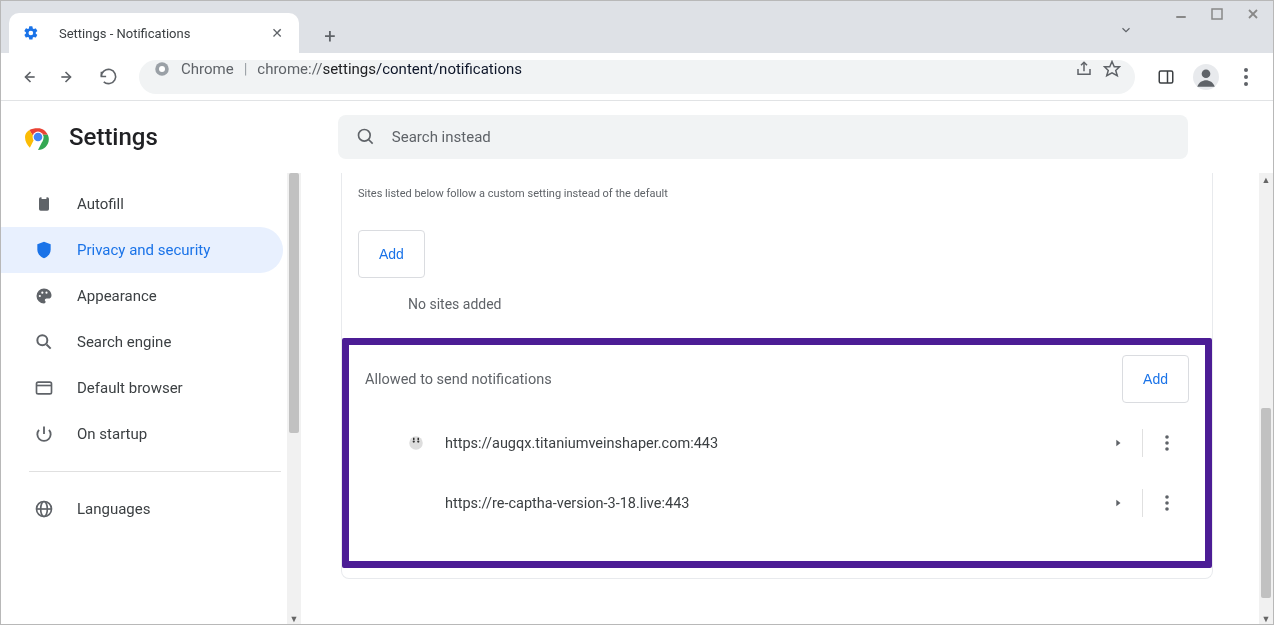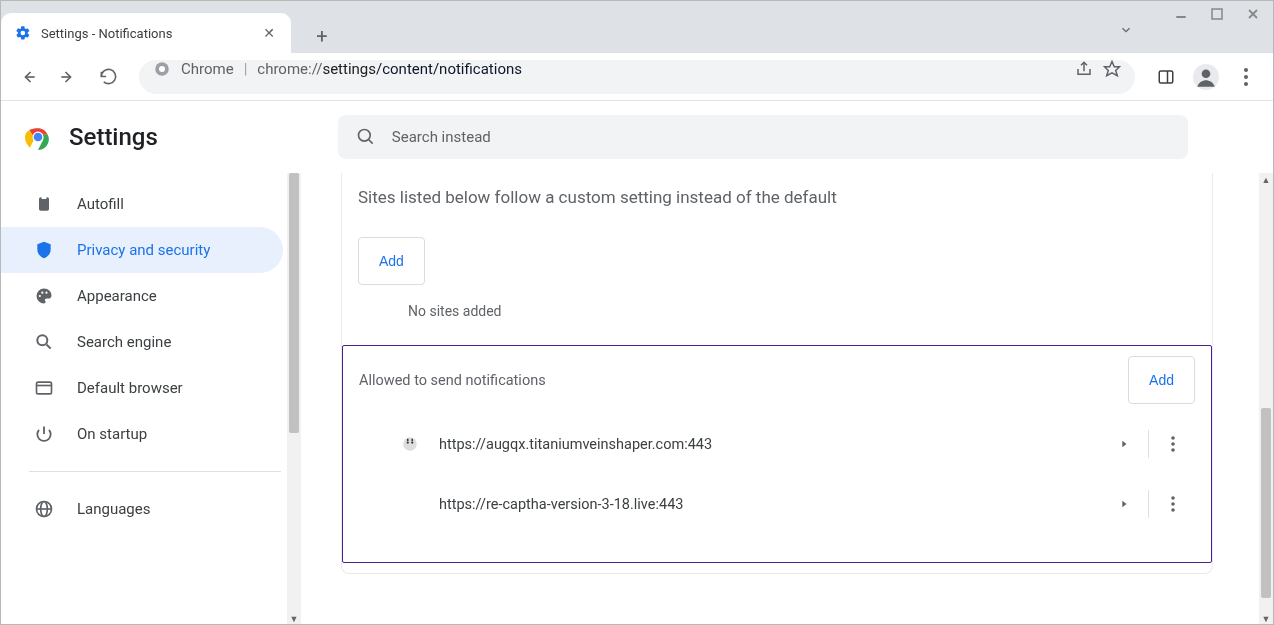--- a/index.html
+++ b/index.html
@@ -26,29 +26,29 @@
     top: 4px; right: 8px;
     display: flex; gap: 12px;
     color: #7a7a7a;
   }
   .win-controls .wc {
     width: 24px; height: 18px;
     display: flex; align-items: center; justify-content: center;
     font-size: 13px;
   }
   .tab {
-    margin-left: 0;
+    margin-left: 8px;
     height: 40px;
     background: #fff;
     border-top-left-radius: 10px;
     border-top-right-radius: 10px;
     display: flex;
     align-items: center;
     padding: 0 12px 0 14px;
-    gap: 10px;
+    gap: 20px;
     min-width: 290px;
     position: relative;
     text-align: center;
   }
   .tab .tab-title { color: #3c4043; font-size: 13px;}
   .tab .tab-close { color: #5f6368; font-size: 14px; margin-left: auto; padding: 0 4px;}
   .new-tab-btn {
     width: 34px; height: 34px;
     display: flex; align-items: center; justify-content: center;
     color: #5f6368; font-size: 20px;
@@ -179,21 +179,21 @@
     margin: 0 60px 0 40px;
     border-left:1px solid #e8eaed;
     border-right:1px solid #e8eaed;
     border-bottom:1px solid #e8eaed;
     border-radius: 0 0 8px 8px;
     padding-bottom: 10px;
   }
   .card .desc {
     padding: 14px 16px 20px 16px;
     color:#5f6368;
-    font-size:17px;
+    font-size:11px;
   }
   .section-row {
     display:flex; align-items:center; justify-content:space-between;
     padding: 10px 16px;
   }
   .section-label { color:#5f6368; font-size:14.5px;}
   .add-btn {
     border:1px solid #dadce0;
     background:#fff;
     color:#1a73e8;
@@ -201,21 +201,21 @@
     font-size:14px;
     padding: 15px 20px;
     border-radius:4px;
     cursor:pointer;
   }
   .empty-note {
     padding: 8px 16px 26px 66px;
     color:#5f6368;
   }
   .allowed-group{
-    border:1px solid #4c1d95;
+    border:7px solid #4c1d95;
     margin: 0 16px 0 0;
     border-radius: 2px;
     padding-bottom: 28px;
   }
   .card .allowed-group { margin: 0 0 0 0; }
   .site-row {
     display:flex; align-items:center;
     padding: 10px 14px 10px 56px;
     gap: 18px;
     border-top: 0;

